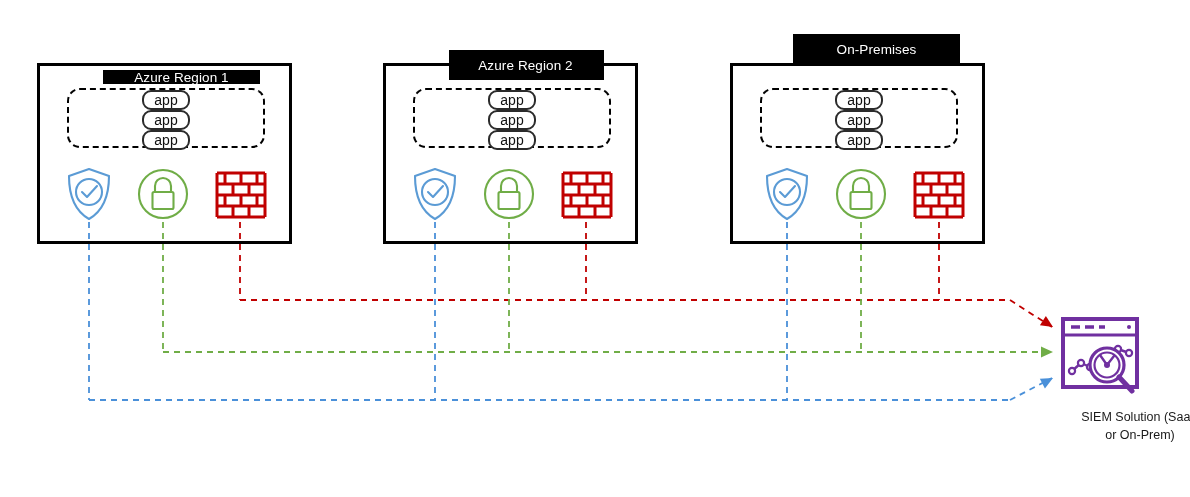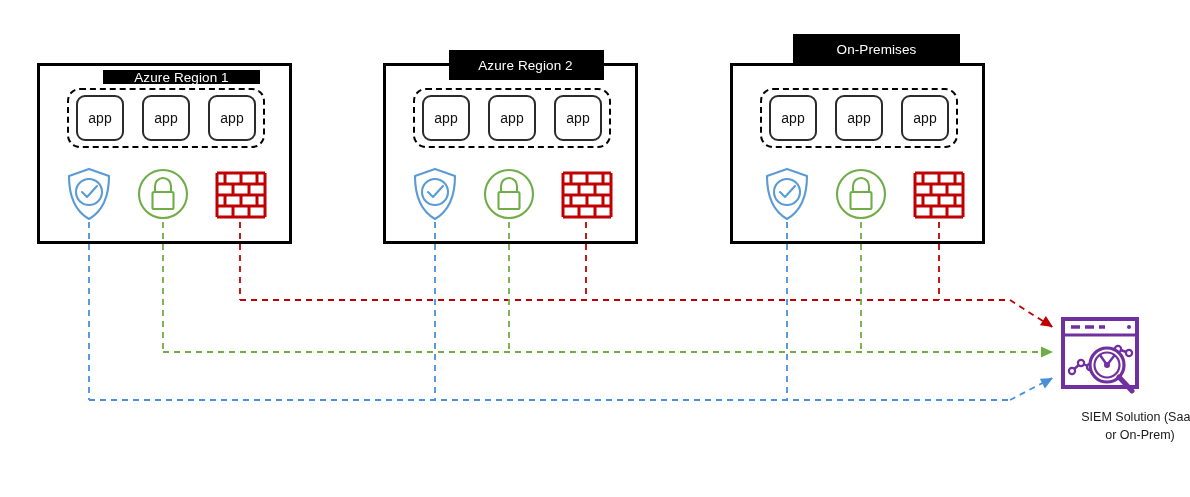--- a/index.html
+++ b/index.html
@@ -4,21 +4,21 @@
 <style>
   html,body{margin:0;padding:0;background:#ffffff;}
   body{width:1190px;height:497px;font-family:"Liberation Sans",sans-serif;}
   #stage{position:relative;width:1190px;height:497px;overflow:hidden;background:#fff;}
   #wires{position:absolute;left:0;top:0;width:1190px;height:497px;}
   .zone{position:absolute;border:3px solid #000;box-sizing:border-box;background:transparent;}
   .zone-badge{position:absolute;background:#000;color:#fff;font-size:13.5px;
     display:flex;align-items:center;justify-content:center;white-space:nowrap;
     letter-spacing:.1px;padding:0 14px;height:30px;}
   .app-group{position:absolute;border:2px dashed #000;border-radius:13px;box-sizing:border-box;
-    display:flex;align-items:center;justify-content:space-between;padding:0 7px;}
+    display:flex;align-items:center;justify-content:space-between;padding:0 7px;flex-direction:column;}
   .app-box{width:48px;height:46px;border:2px solid #2b2b2b;border-radius:9px;box-sizing:border-box;
     display:flex;align-items:center;justify-content:center;font-size:14px;color:#111;background:#fff;}
   .icon-slot{position:absolute;width:52px;height:56px;}
   .icon-slot svg{display:block;width:100%;height:100%;}
   #siem{position:absolute;}
   #siem svg{display:block;}
   .siem-caption{position:absolute;text-align:center;font-size:12.5px;color:#1a1a1a;line-height:1.45;width:200px;}
 </style>
 </head>
 <body>

